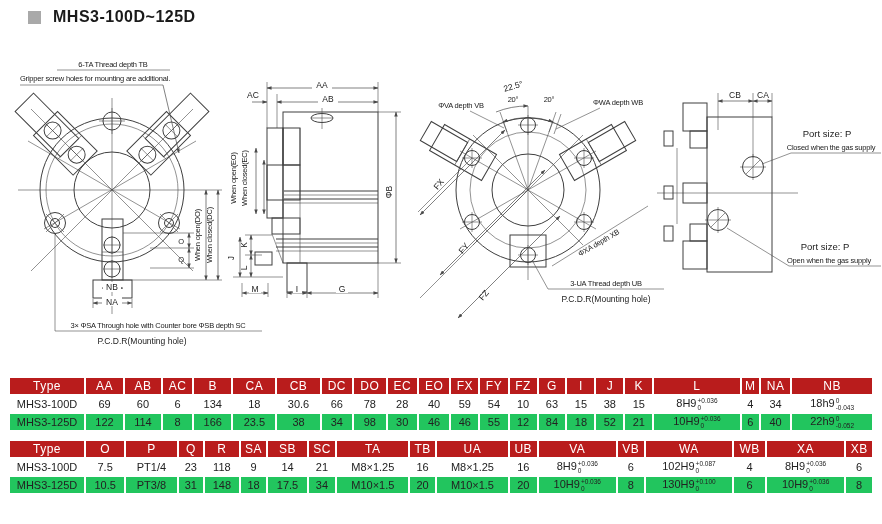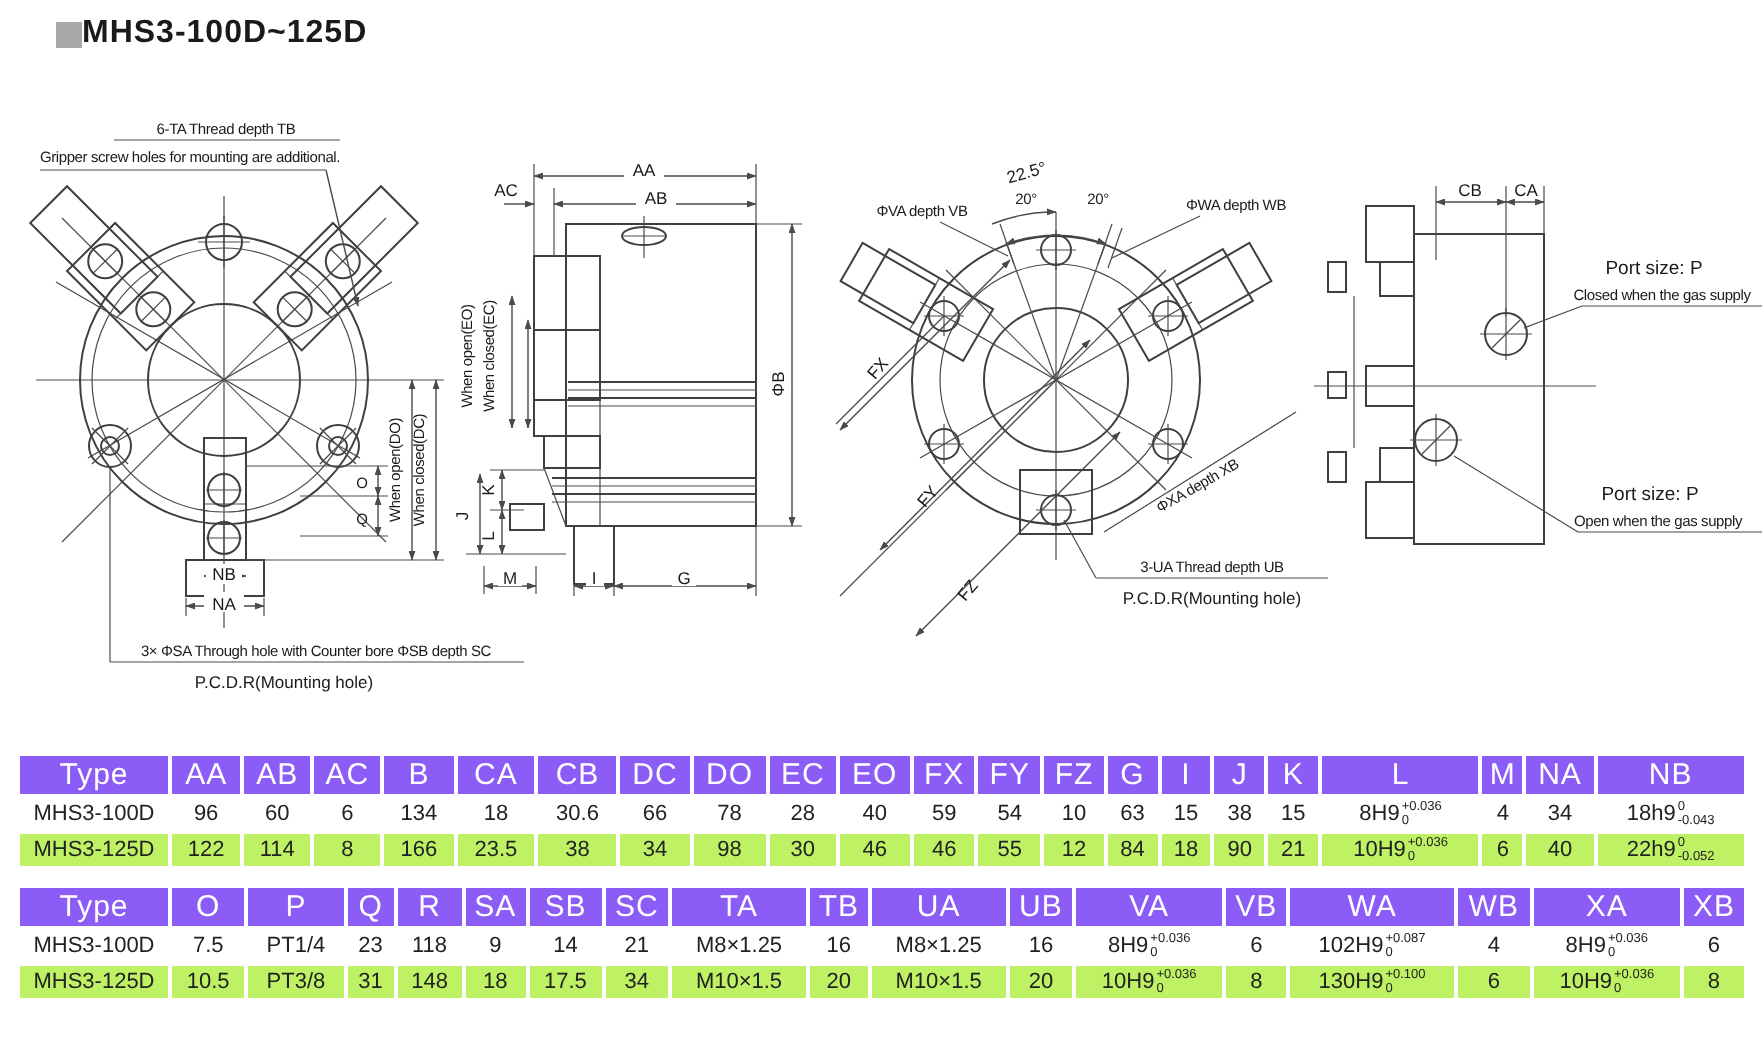--- a/index.html
+++ b/index.html
@@ -1,40 +1,40 @@
 <!DOCTYPE html>
 <html><head>
 <meta charset="utf-8">
 <style>
   html,body{margin:0;padding:0;background:#ffffff;}
   body{width:882px;height:524px;position:relative;font-family:"Liberation Sans",sans-serif;overflow:hidden;}
 
   
-  .title{position:absolute;left:28px;top:8px;display:flex;align-items:center;gap:0;}
+  .title{position:absolute;left:28px;top:8px;display:flex;align-items:center;gap:12px;}
   .title .sq{width:13px;height:13px;background:#a9a9a9;display:inline-block;}
   .title .tx{font-size:16px;font-weight:bold;color:#1a1a1a;letter-spacing:.5px;}
 
   
   #dwg{position:absolute;left:0;top:0;}
   .ln{stroke:#3f3f3f;stroke-width:1;fill:none;}
   .lnt{stroke:#4a4a4a;stroke-width:.6;fill:none;}
   .dim{stroke:#4a4a4a;stroke-width:.7;fill:none;marker-start:url(#arr);marker-end:url(#arr);}
   .dime{stroke:#4a4a4a;stroke-width:.7;fill:none;marker-end:url(#arr);}
   text.dt{font:7.5px "Liberation Sans",sans-serif;fill:#1a1a1a;letter-spacing:-.2px;}
   text.dl{font:9.5px "Liberation Sans",sans-serif;fill:#1a1a1a;}
   text.dm{font:8.5px "Liberation Sans",sans-serif;fill:#1a1a1a;}
   .wbg{fill:#ffffff;}
 
   
   .tables{position:absolute;left:8px;right:8px;top:376px;}
   table{width:100%;border-collapse:separate;border-spacing:2px;table-layout:auto;}
   #t2{margin-top:7px;}
-  th{background:#8b5cf6;color:#ffffff;font-weight:normal;font-size:15px;padding:1px 0;letter-spacing:.5px;}
+  th{background:#b91c1c;color:#ffffff;font-weight:normal;font-size:12px;padding:1px 0;letter-spacing:.5px;}
   td{text-align:center;font-size:11px;color:#222222;padding:0 2px;white-space:nowrap;height:16px;}
-  tr.alt td{background:#bef264;margin-left:21px;}
+  tr.alt td{background:#22c55e;margin-left:21px;}
   th:first-child{width:74px;}
   .tol{display:inline-flex;flex-direction:column;font-size:6.5px;line-height:1.1;vertical-align:middle;text-align:left;margin-left:1px;}
 </style>
 </head>
 <body>
 
 <div class="title">
   <span class="sq"></span>
   <span class="tx">MHS3-100D~125D</span>
 </div>
@@ -367,21 +367,21 @@
           <th>K</th>
           <th>L</th>
           <th>M</th>
           <th>NA</th>
           <th>NB</th>
         </tr>
       </thead>
     <tbody>
         <tr>
           <td>MHS3-100D</td>
-          <td>96</td>
+          <td>69</td>
           <td>60</td>
           <td>6</td>
           <td>134</td>
           <td>18</td>
           <td>30.6</td>
           <td>66</td>
           <td>78</td>
           <td>28</td>
           <td>40</td>
           <td>59</td>
@@ -412,21 +412,21 @@
           <td>38</td>
           <td>34</td>
           <td>98</td>
           <td>30</td>
           <td>46</td>
           <td>46</td>
           <td>55</td>
           <td>12</td>
           <td>84</td>
           <td>18</td>
-          <td>90</td>
+          <td>52</td>
           <td>21</td>
           <td><span>10H9</span><span class="tol">
               <span>+0.036</span>
               <span>0</span>
             </span></td>
           <td>6</td>
           <td>40</td>
           <td><span>22h9</span><span class="tol">
               <span>0</span>
               <span>-0.052</span>

